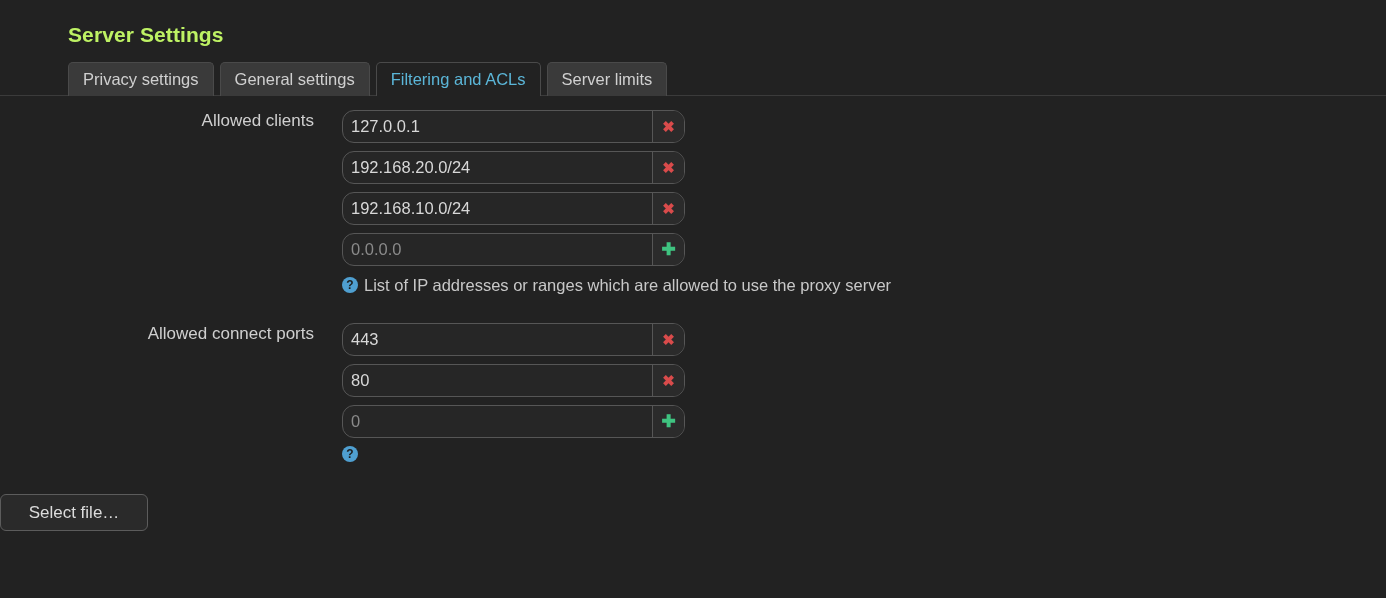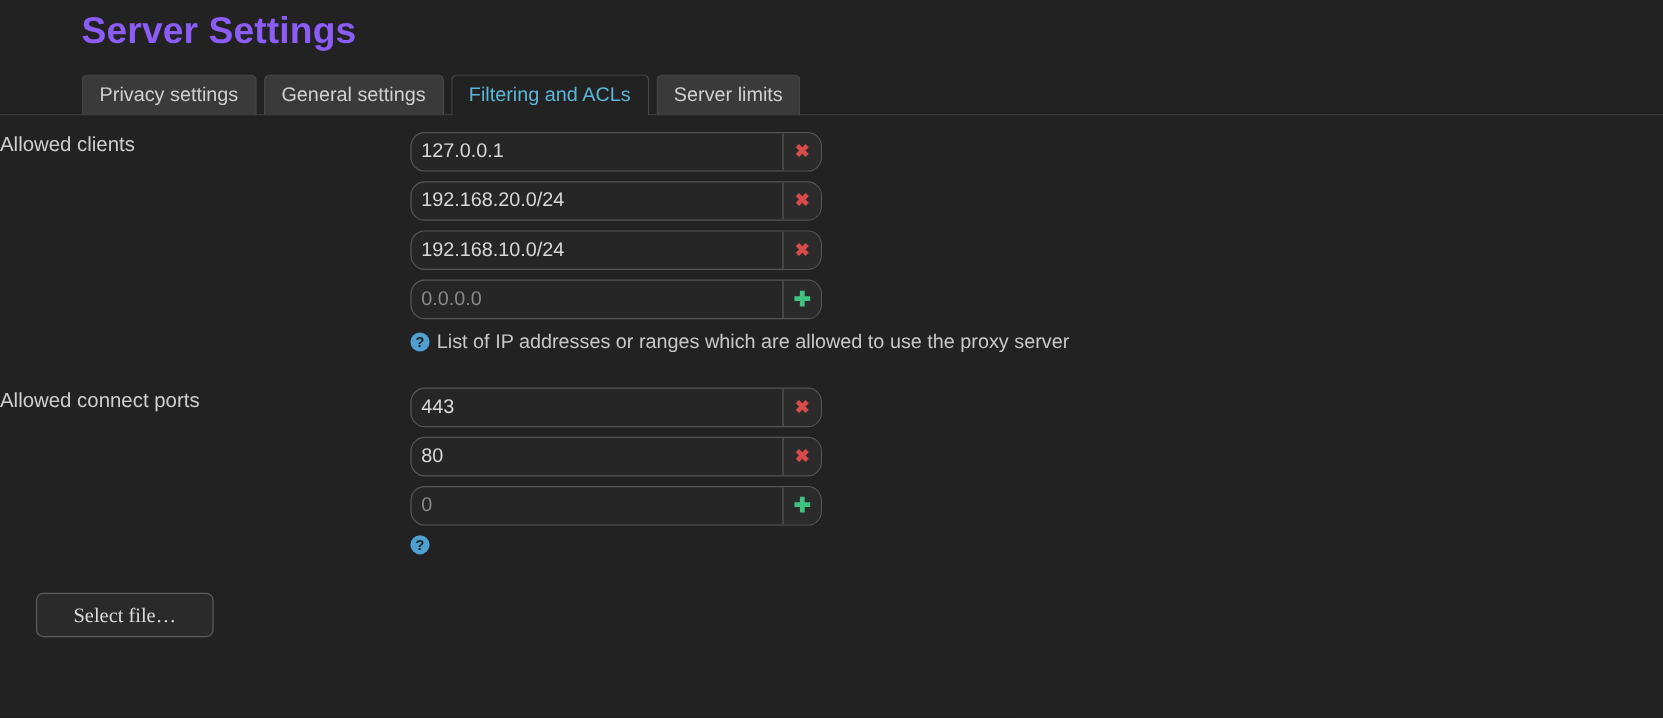--- a/index.html
+++ b/index.html
@@ -14,24 +14,24 @@
     font-family: "Liberation Sans", sans-serif;
     color: #d4d4d4;
     overflow: hidden;
     -webkit-font-smoothing: antialiased;
   }
 
   
   .page-title {
     position: absolute;
     left: 68px;
-    top: 8px;
-    font-size: 31px;
+    top: 23px;
+    font-size: 21px;
     font-weight: bold;
-    color: #8b5cf6;
+    color: #bef264;
     letter-spacing: 0.1px;
   }
 
   
   .tabbar {
     position: absolute;
     left: 68px;
     top: 58px;
     display: flex;
     align-items: flex-end;
@@ -81,20 +81,21 @@
     width: 1386px;
   }
   .field-row {
     display: flex;
     align-items: flex-start;
   }
   .field-label {
     width: 342px;
     box-sizing: border-box;
     padding-right: 28px;
+    text-align: right;
     font-size: 17px;
     color: #cfcfcf;
     line-height: 21px;
     flex: 0 0 auto;
   }
   .field-control {
     flex: 1 1 auto;
     min-width: 0;
   }
 
@@ -178,24 +179,23 @@
     align-items: center;
     justify-content: center;
     min-width: 148px;
     height: 37px;
     box-sizing: border-box;
     padding: 0 18px;
     background: #2a2a2a;
     border: 1px solid #5c5c5c;
     border-radius: 6px;
     color: #dcdcdc;
-    font-family: Liberation Serif, serif;
+    font-family: Liberation Sans, sans-serif;
     font-size: 17px;
     cursor: pointer;
-    margin-left: 30px;
   }
 
   .spacer-lg { height: 27px; }
   .spacer-md { height: 32px; }
 </style>
 </head>
 <body>
 
 <div class="page-title">Server Settings</div>
 

